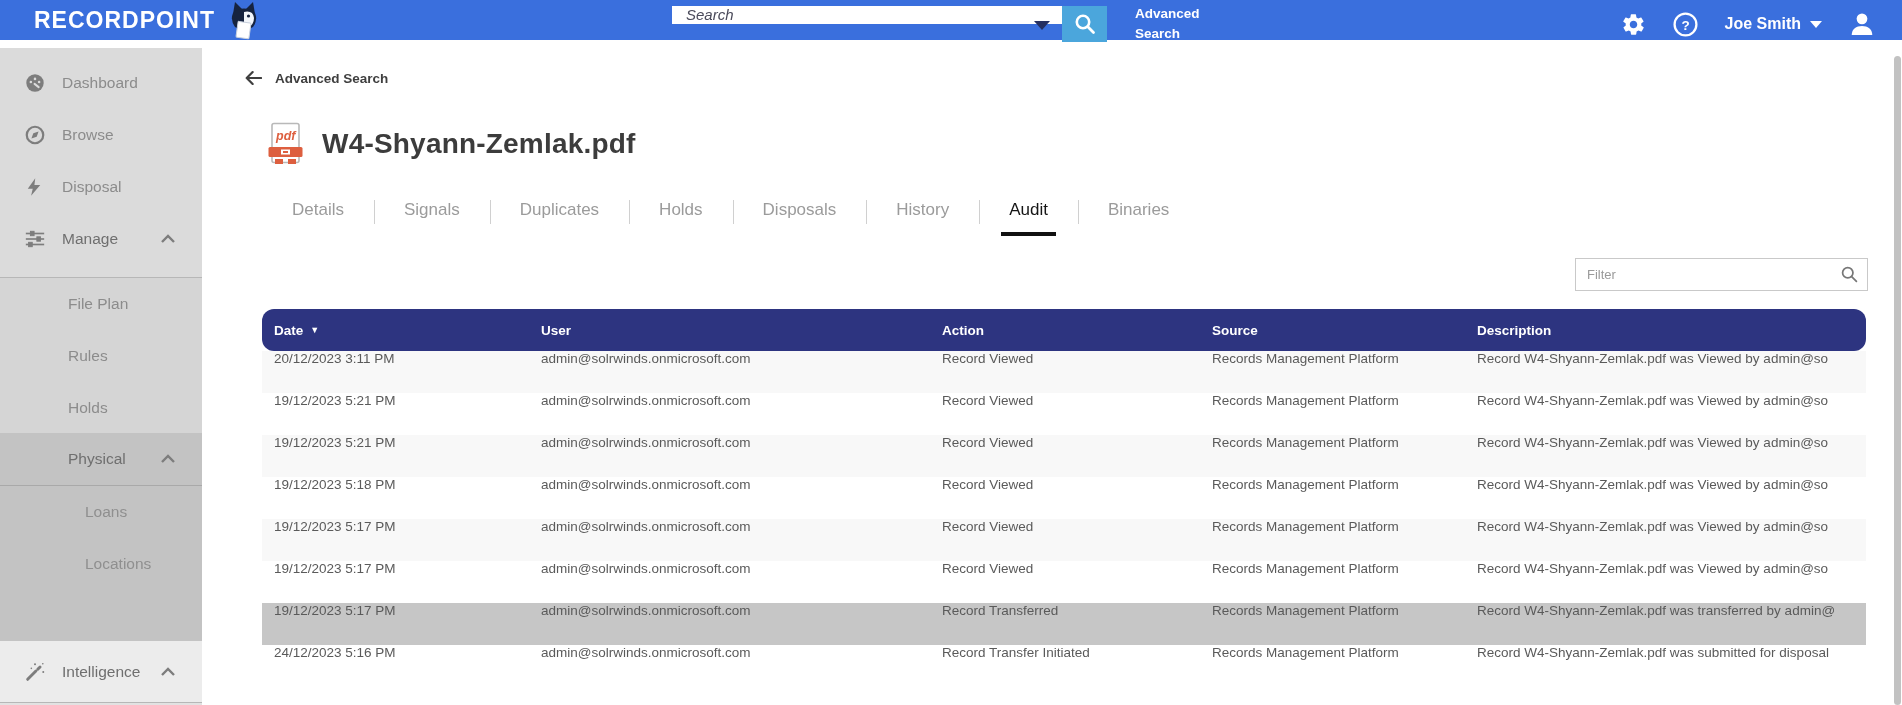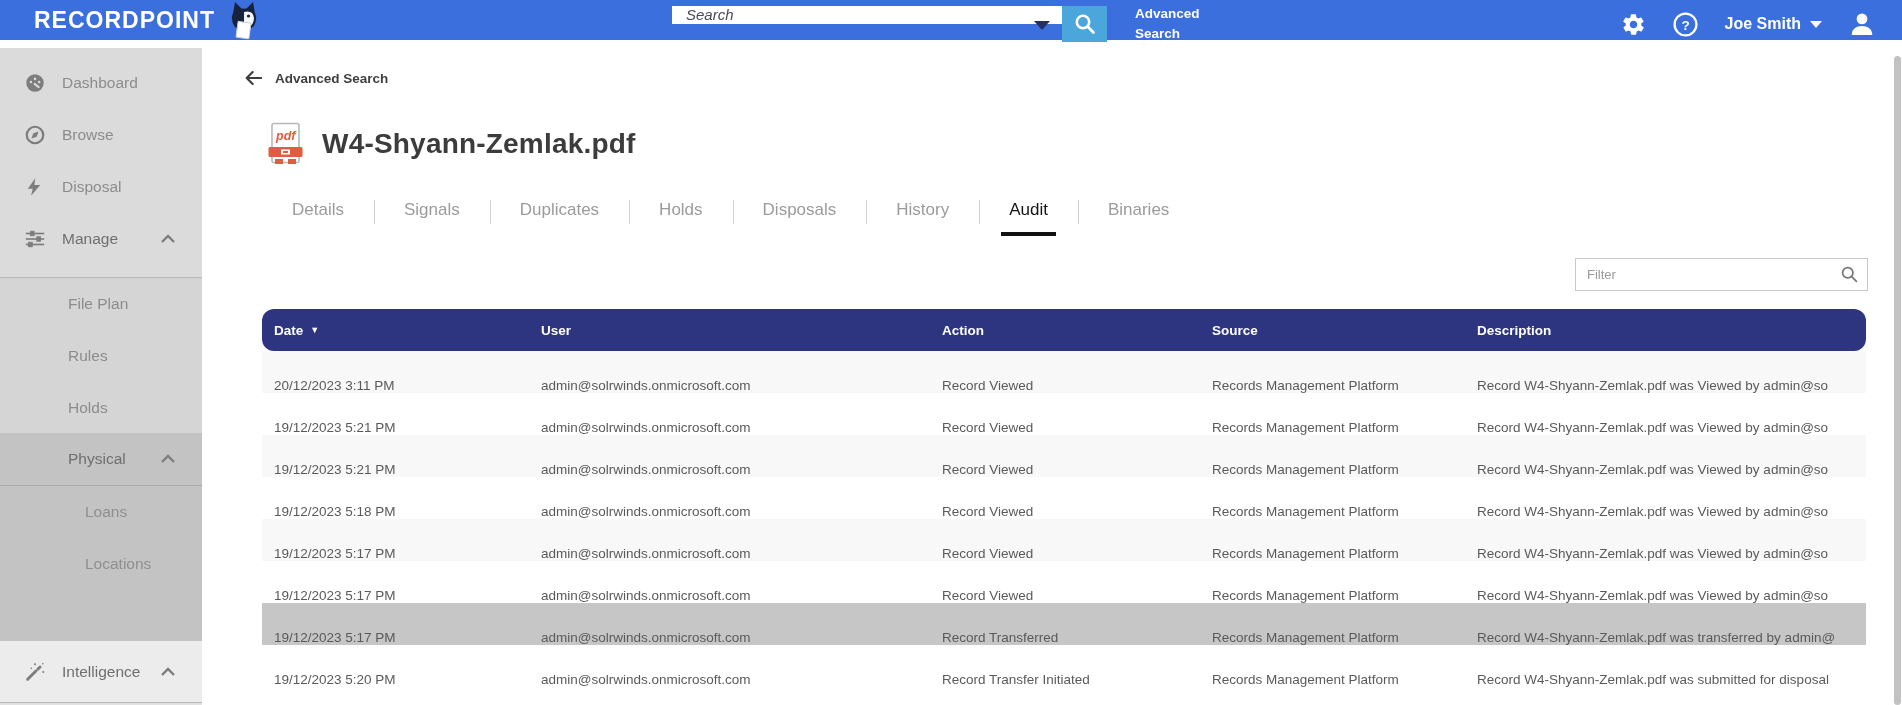--- a/index.html
+++ b/index.html
@@ -66,21 +66,21 @@
   .filterbox input { width:100%; height:100%; border:1px solid #c9c9c9; padding:0 36px 0 11px;
                      font-size:13px; color:#444; outline:none; font-family:"Liberation Sans", sans-serif; }
   .filterbox input::placeholder { color:#9a9a9a; opacity:1; }
   .filter-mag { position:absolute; right:9px; top:7px; color:#777; }
 
   
   .table { margin:18px 0 0 60px; width:1604px; }
   .thead { display:flex; background:#2d3480; height:42px; align-items:center;border-radius:12px; }
   .th { color:#fff; font-weight:bold; font-size:13.5px; padding-left:12px; cursor:pointer;
         display:flex; align-items:center; gap:7px; overflow:hidden; white-space:nowrap; }
-  .tr { display:flex; height:42px; align-items:flex-end; background:#fff; cursor:pointer; }
+  .tr { display:flex; height:42px; align-items:flex-start; background:#fff; cursor:pointer; }
   .tr.odd { background:#f8f8f8; }
   .tr.hl { background:#c6c6c6; }
   .td { color:#5a5a5a; font-size:13.5px; padding-left:12px; overflow:hidden; white-space:nowrap; }
   .c0 { width:267px; flex:none; } .c1 { width:401px; flex:none; } .c2 { width:270px; flex:none; }
   .c3 { width:265px; flex:none; } .c4 { flex:1; min-width:0; }
   .sort { font-size:9px; line-height:1; }
 
   .vscroll-thumb { position:absolute; left:1894px; top:56px; width:7px; height:649px;
                    background:#c2c2c2; border-radius:4px; z-index:6; cursor:grab; }
 </style>
@@ -354,21 +354,21 @@
           <div class="td c4">Record W4-Shyann-Zemlak.pdf was Viewed by admin@so</div>
         </div>
         <div class="tr odd hl">
           <div class="td c0">19/12/2023 5:17 PM</div>
           <div class="td c1">admin@solrwinds.onmicrosoft.com</div>
           <div class="td c2">Record Transferred</div>
           <div class="td c3">Records Management Platform</div>
           <div class="td c4">Record W4-Shyann-Zemlak.pdf was transferred by admin@</div>
         </div>
         <div class="tr">
-          <div class="td c0">19/12/2023 5:20 PM</div>
+          <div class="td c0">24/12/2023 5:16 PM</div>
           <div class="td c1">admin@solrwinds.onmicrosoft.com</div>
           <div class="td c2">Record Transfer Initiated</div>
           <div class="td c3">Records Management Platform</div>
           <div class="td c4">Record W4-Shyann-Zemlak.pdf was submitted for disposal</div>
         </div>
       </div>
   </div>
 </main>
 
 <div class="vscroll-thumb"></div>

